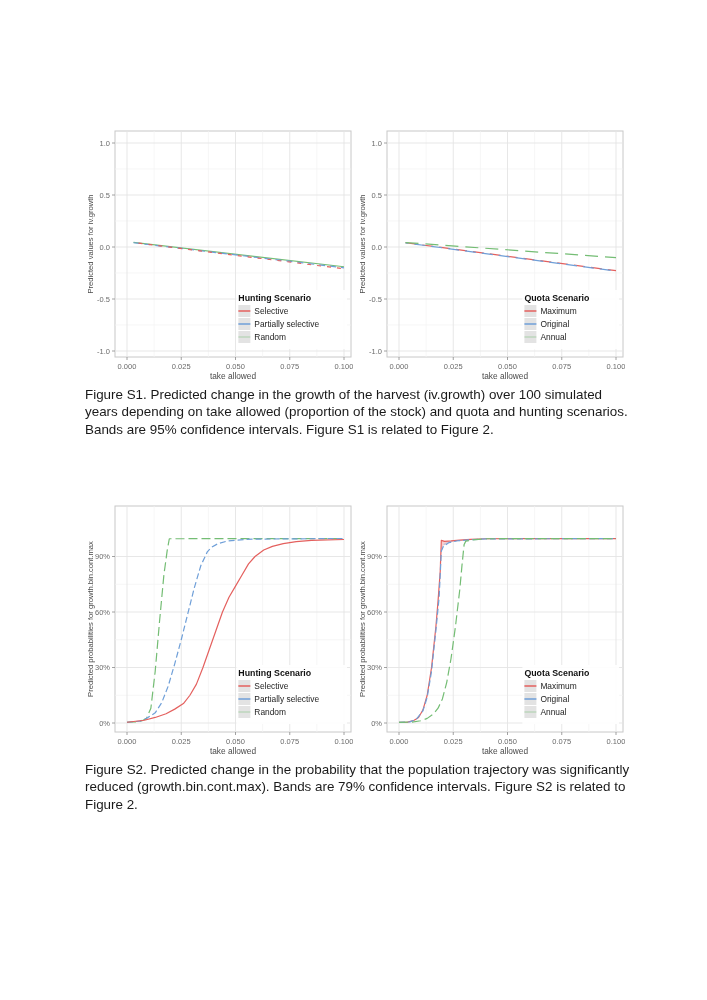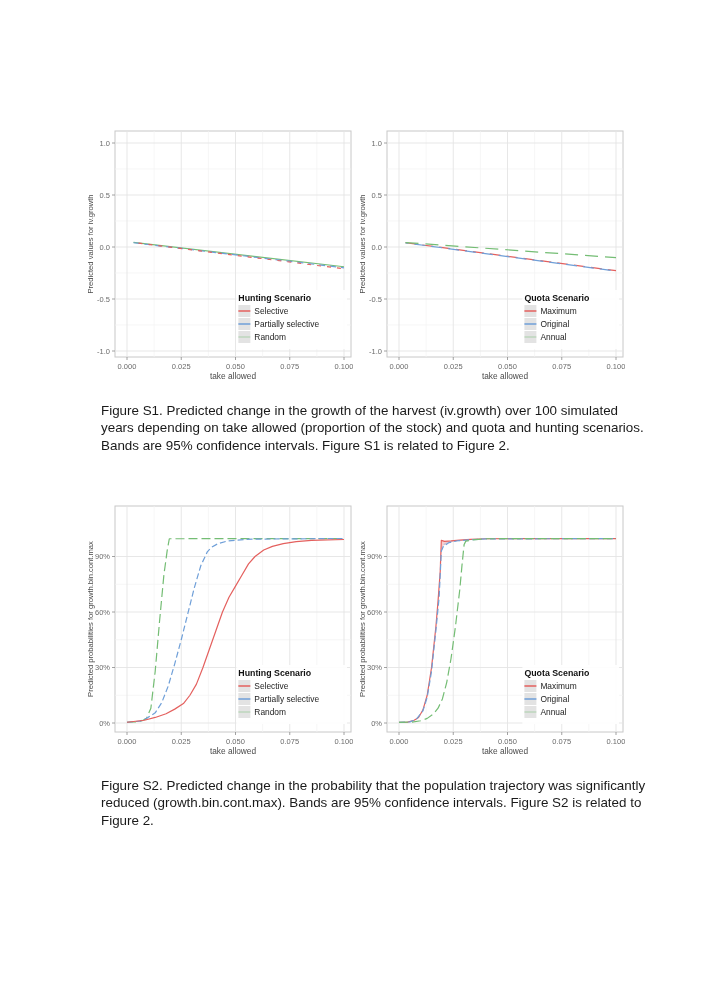--- a/index.html
+++ b/index.html
@@ -6,21 +6,21 @@
   html,body{margin:0;padding:0;}
   body{
     width:707px;height:1000px;position:relative;background:#ffffff;
     font-family:"Liberation Sans", sans-serif;overflow:hidden;
   }
   .fig-row{position:absolute;display:flex;gap:4px;}
   #fig-s1{left:85px;top:126px;}
   #fig-s2{left:85px;top:501px;}
   .chart{width:268px;height:255px;display:block;background:#fff;}
   .caption{
-    position:absolute;left:85px;width:549px;margin:16px;
+    position:absolute;left:85px;width:549px;margin:0;
     font-size:13.4px;line-height:17.4px;color:#1a1a1a;text-align:left;
   }
   #caption-s1{top:386px;}
   #caption-s2{top:761px;}
 </style>
 </head>
 <body>
 
 <section class="fig-row" id="fig-s1">
   <svg class="chart" viewBox="0 0 268 255">
@@ -270,13 +270,13 @@
         <rect x="167.39999999999998" y="192" width="12" height="12" fill="#e3e3e3"></rect>
         <line x1="167.39999999999998" x2="179.39999999999998" y1="198" y2="198" stroke="#6f9fd8" stroke-width="1.5" opacity="1"></line>
         <text x="183.39999999999998" y="201" font-size="8.4" fill="#1c1c1c">Original</text>
         <rect x="167.39999999999998" y="205" width="12" height="12" fill="#e3e3e3"></rect>
         <line x1="167.39999999999998" x2="179.39999999999998" y1="211" y2="211" stroke="#74bd74" stroke-width="1.5" opacity="0.35"></line>
         <text x="183.39999999999998" y="214" font-size="8.4" fill="#1c1c1c">Annual</text>
       </g>
     </svg>
 </section>
 
-<p class="caption" id="caption-s2">Figure S2. Predicted change in the probability that the population trajectory was significantly reduced (growth.bin.cont.max). Bands are 95% confidence intervals. Figure S2 is related to Figure 2.</p>
+<p class="caption" id="caption-s2">Figure S2. Predicted change in the probability that the population trajectory was significantly reduced (growth.bin.cont.max). Bands are 79% confidence intervals. Figure S2 is related to Figure 2.</p>
 
 </body></html>

